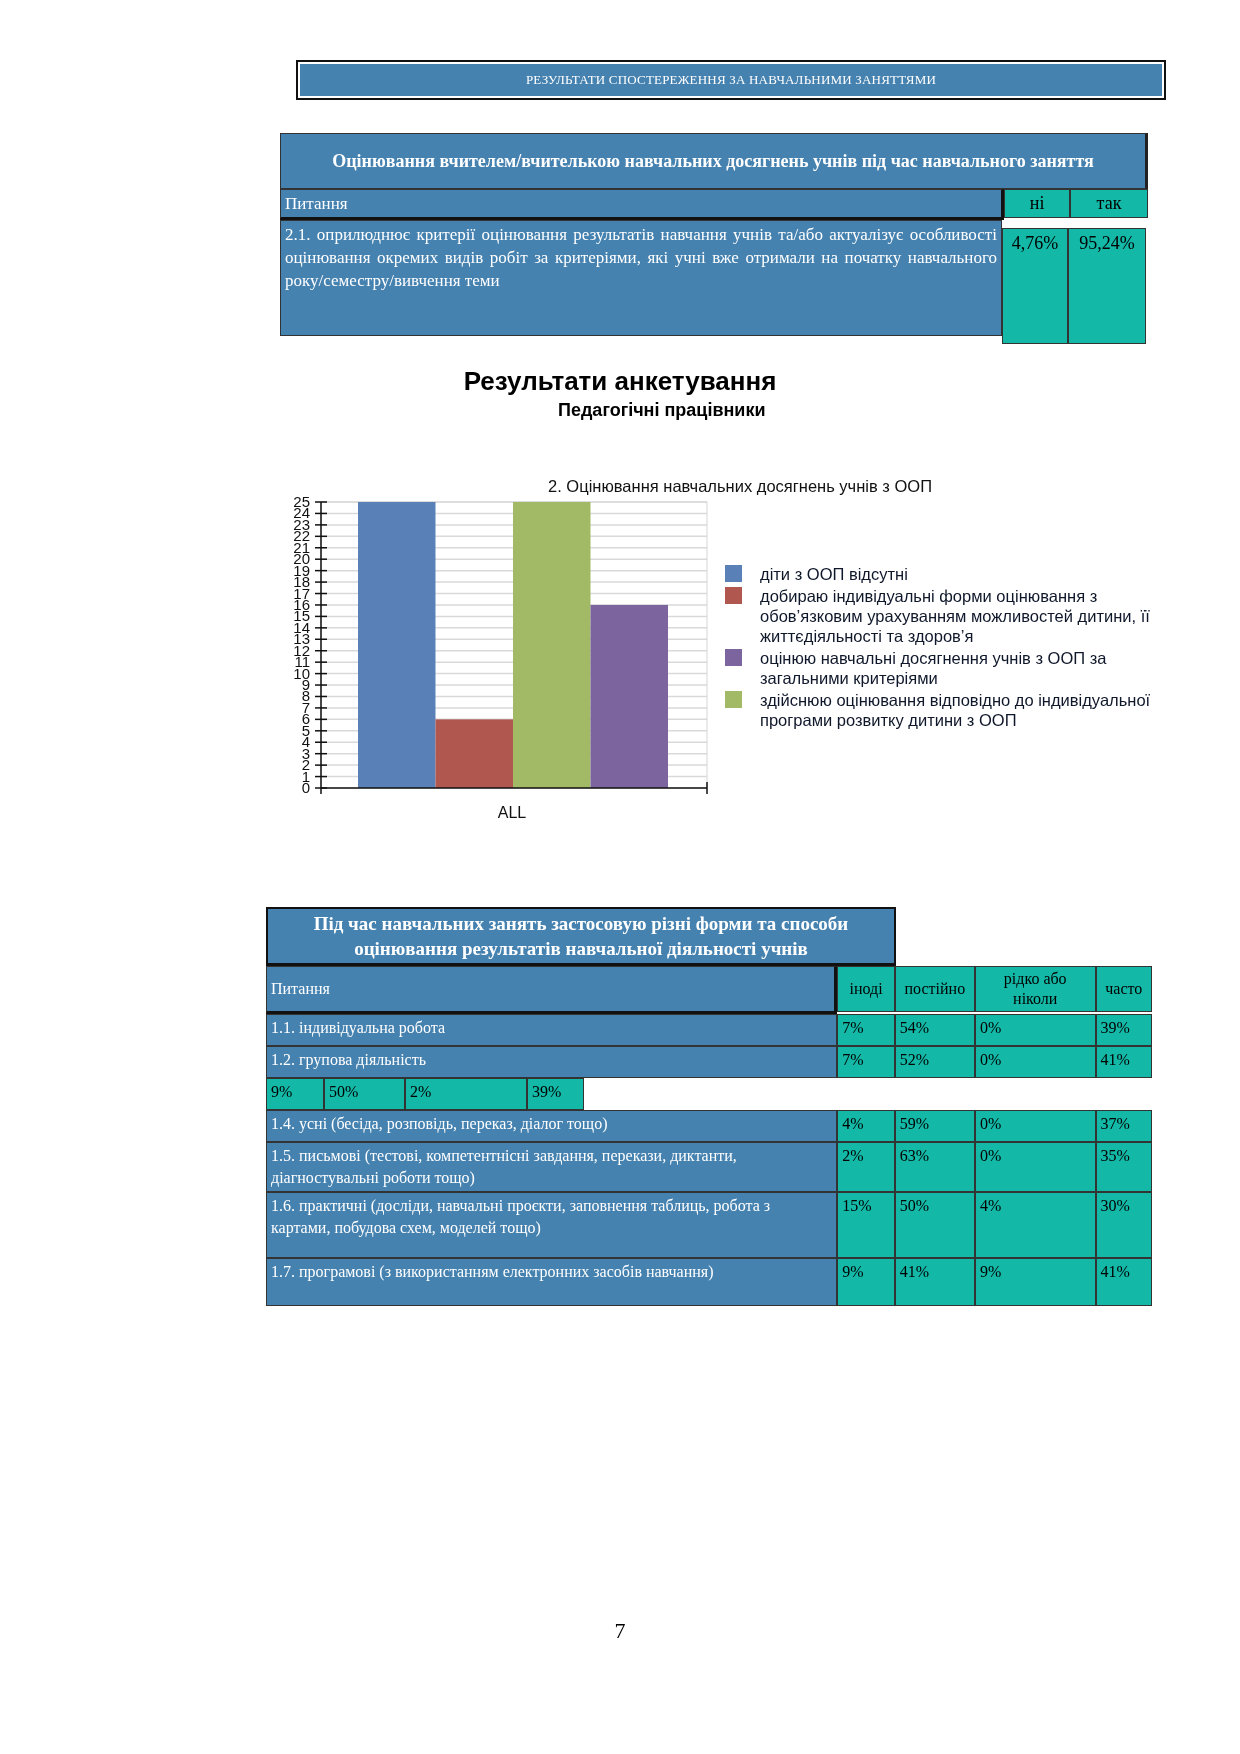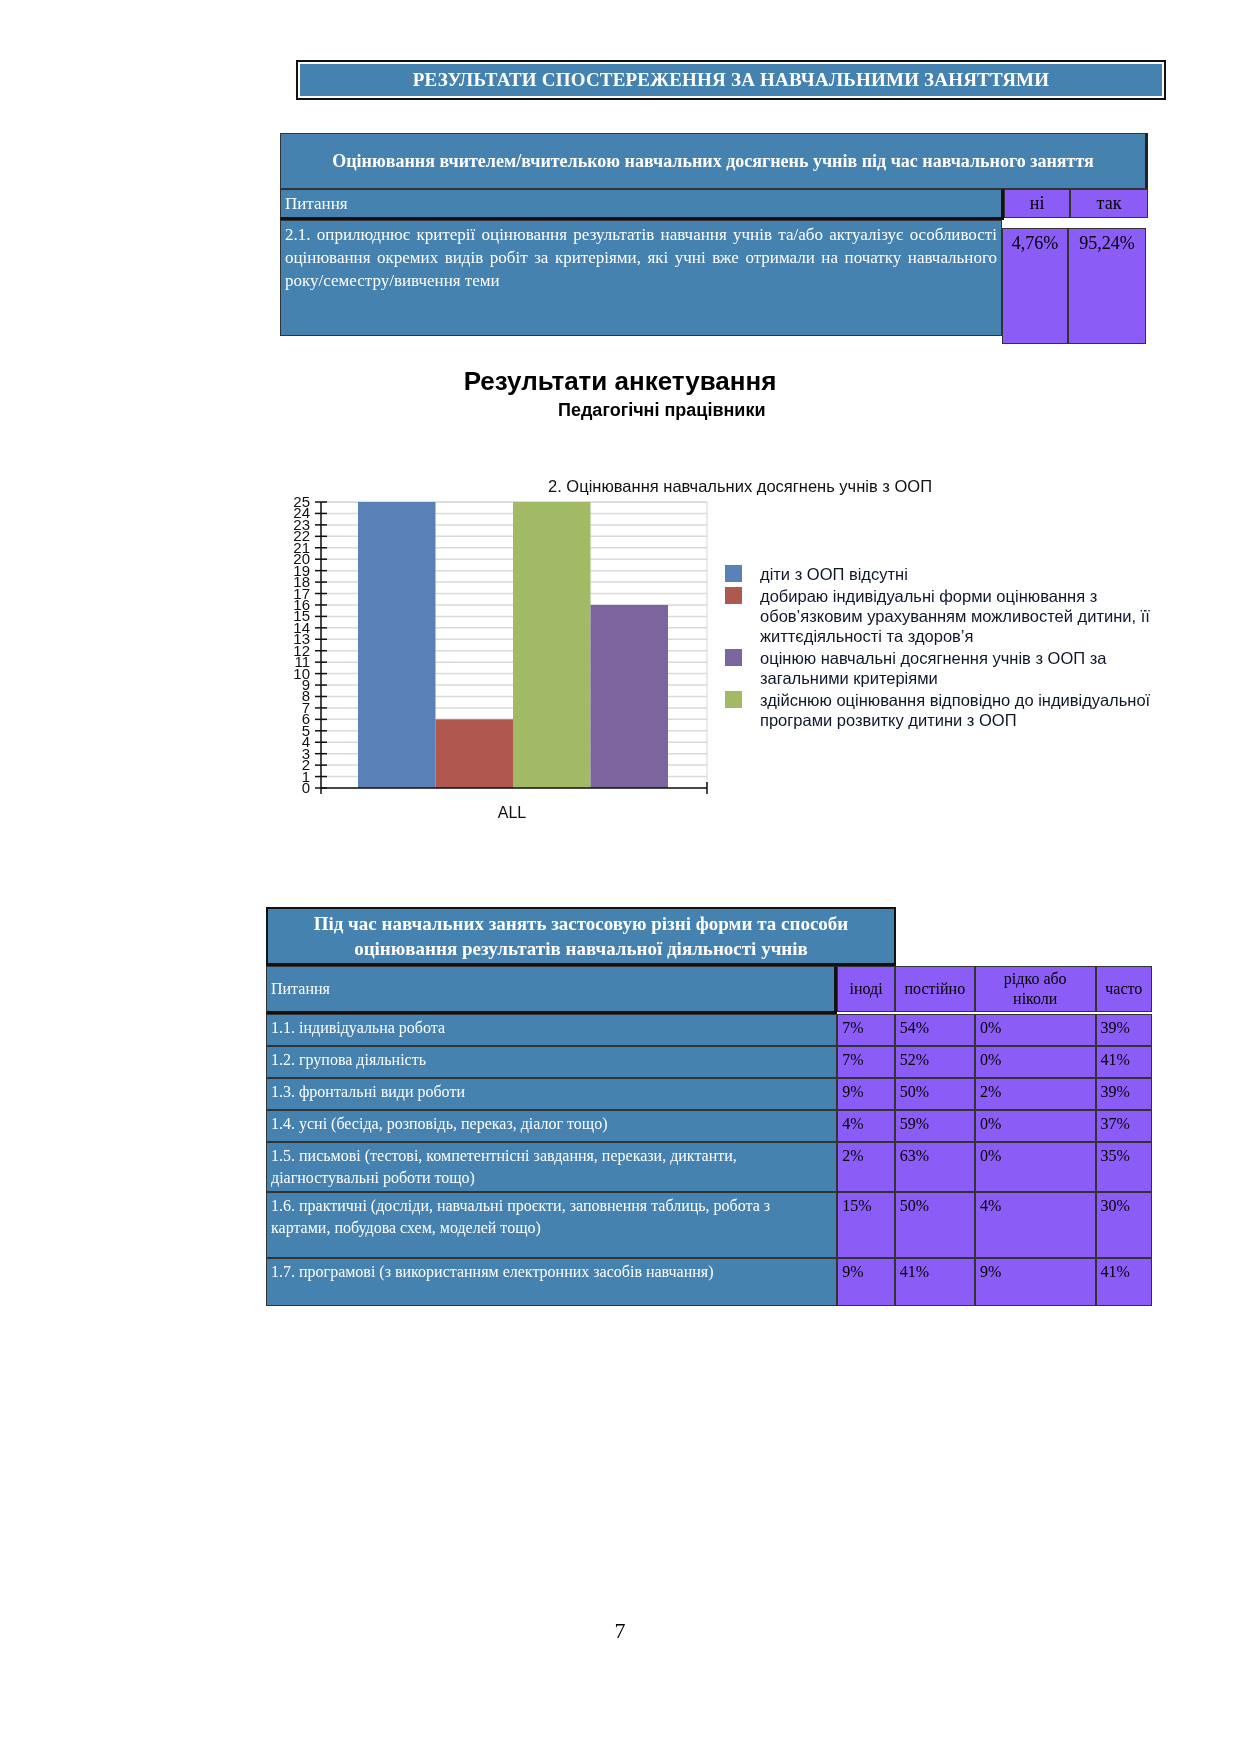--- a/index.html
+++ b/index.html
@@ -1,21 +1,21 @@
 <!DOCTYPE html>
 <html><head>
 <meta charset="utf-8">
 <style>
   html, body { margin:0; padding:0; background:#ffffff; }
   body { width:1240px; height:1754px; position:relative; overflow:hidden; font-family:"Liberation Serif", serif; color:#000; }
   .blue { background:#4682b0; color:#ffffff; }
-  .light { background:#8b5cf6; color:#000; }
-
-  
-  #banner { position:absolute; left:296px; top:60px; width:866px; height:36px; border:2px solid #111; box-shadow: inset 0 0 0 2px #fff; display:flex; align-items:center; justify-content:center; font-weight:bold; font-size:19px; letter-spacing:0.2px; }
+  .light { background:#14b8a6; color:#000; }
+
+  
+  #banner { position:absolute; left:296px; top:60px; width:866px; height:36px; border:2px solid #111; box-shadow: inset 0 0 0 2px #fff; display:flex; align-items:center; justify-content:center; font-weight:normal; font-size:13px; letter-spacing:0.2px; }
 
   
   #t1 { position:absolute; left:280px; top:133px; width:868px; }
   #t1 .title { height:54px; border:1px solid #333; border-right:3px solid #222; display:flex; align-items:center; justify-content:center; text-align:center; font-weight:bold; font-size:18px; line-height:26px; padding:0 10px; }
   #t1 .row { display:flex; }
   #t1 .q { width:720px; border:1px solid #333; }
   #t1 .c1 { width:64px; border:1px solid #333; text-align:center; }
   #t1 .c2 { width:76px; border:1px solid #333; text-align:center; }
   #t1 .hdr .q { height:27px; font-size:17px; padding-left:4px; line-height:27px; border-right:3px solid #111; border-bottom:3px solid #111; width:717px; }
   #t1 .hdr .c1, #t1 .hdr .c2 { font-size:18px; line-height:27px; height:27px; }
@@ -196,21 +196,20 @@
         <div class="c light w4" style="height: 26px;">39%</div>
       </div>
       <div class="row body">
         <div class="q blue" style="height: 26px;">1.2. групова діяльність</div>
         <div class="c light w1" style="height: 26px;">7%</div>
         <div class="c light w2" style="height: 26px;">52%</div>
         <div class="c light w3" style="height: 26px;">0%</div>
         <div class="c light w4" style="height: 26px;">41%</div>
       </div>
       <div class="row body">
-        <div class="q blue" style="height: 26px;">1.3. фронтальні види роботи</div>
         <div class="c light w1" style="height: 26px;">9%</div>
         <div class="c light w2" style="height: 26px;">50%</div>
         <div class="c light w3" style="height: 26px;">2%</div>
         <div class="c light w4" style="height: 26px;">39%</div>
       </div>
       <div class="row body">
         <div class="q blue" style="height: 26px;">1.4. усні (бесіда, розповідь,  переказ, діалог тощо)</div>
         <div class="c light w1" style="height: 26px;">4%</div>
         <div class="c light w2" style="height: 26px;">59%</div>
         <div class="c light w3" style="height: 26px;">0%</div>

